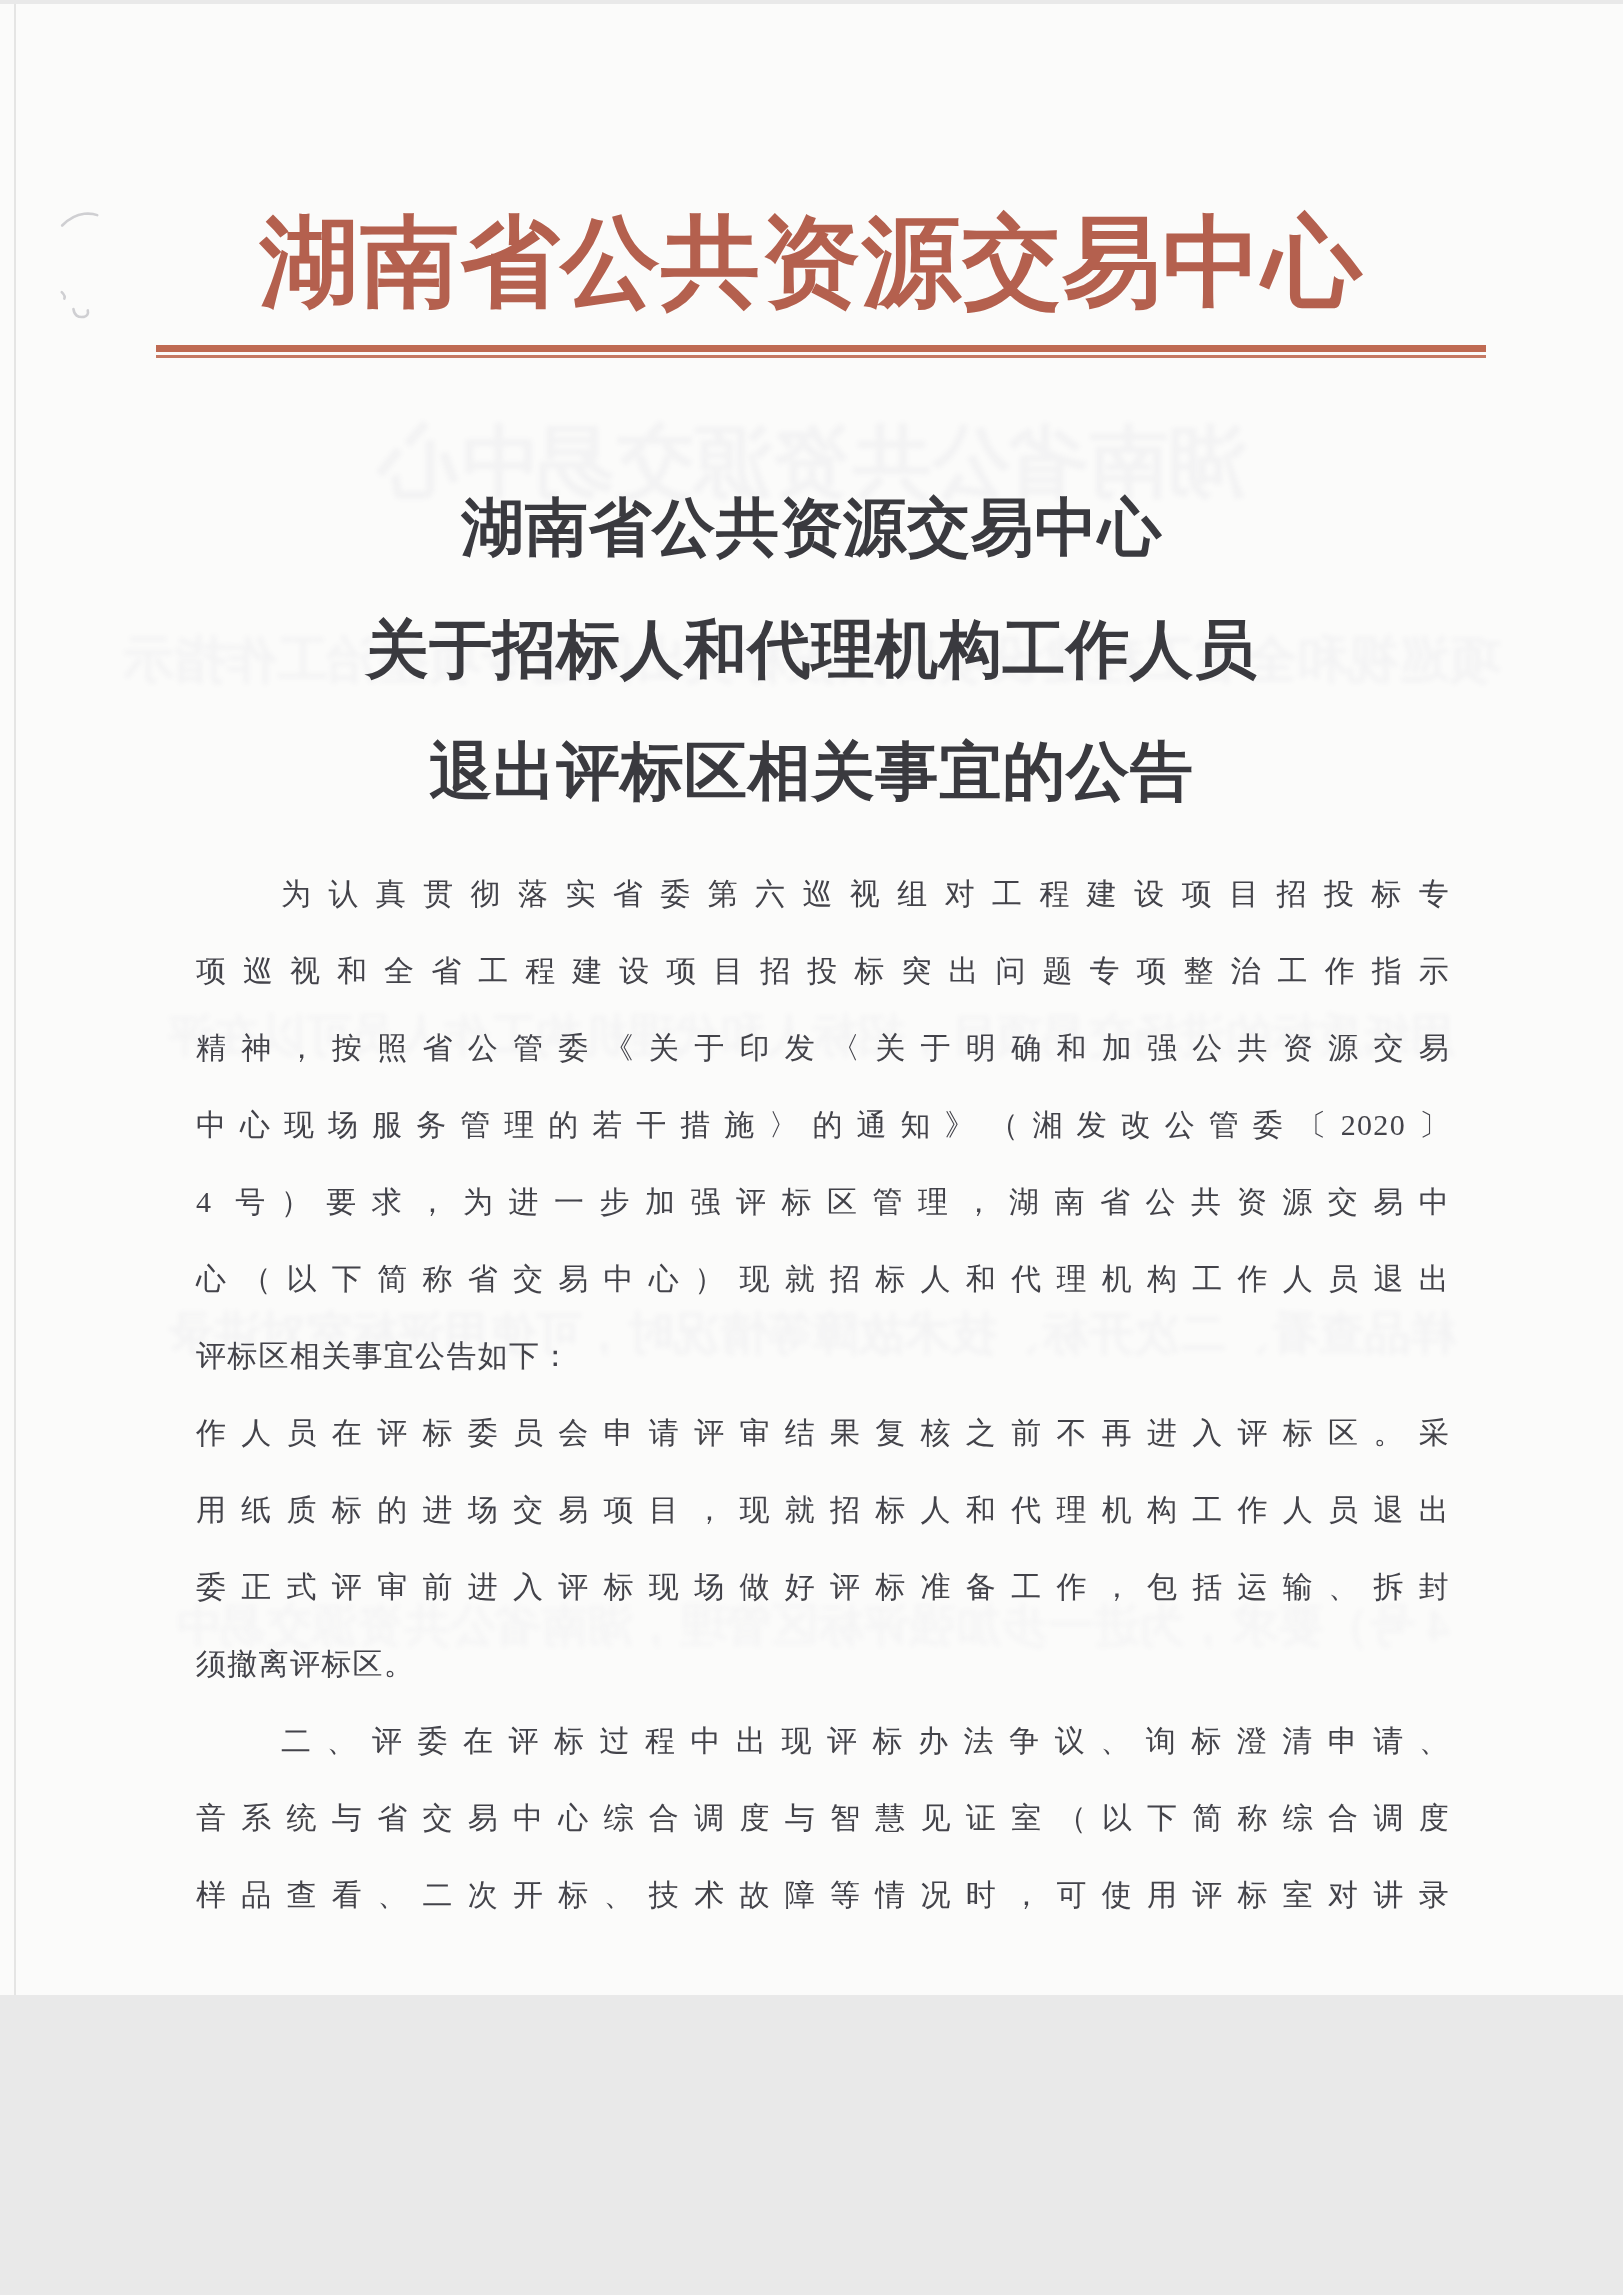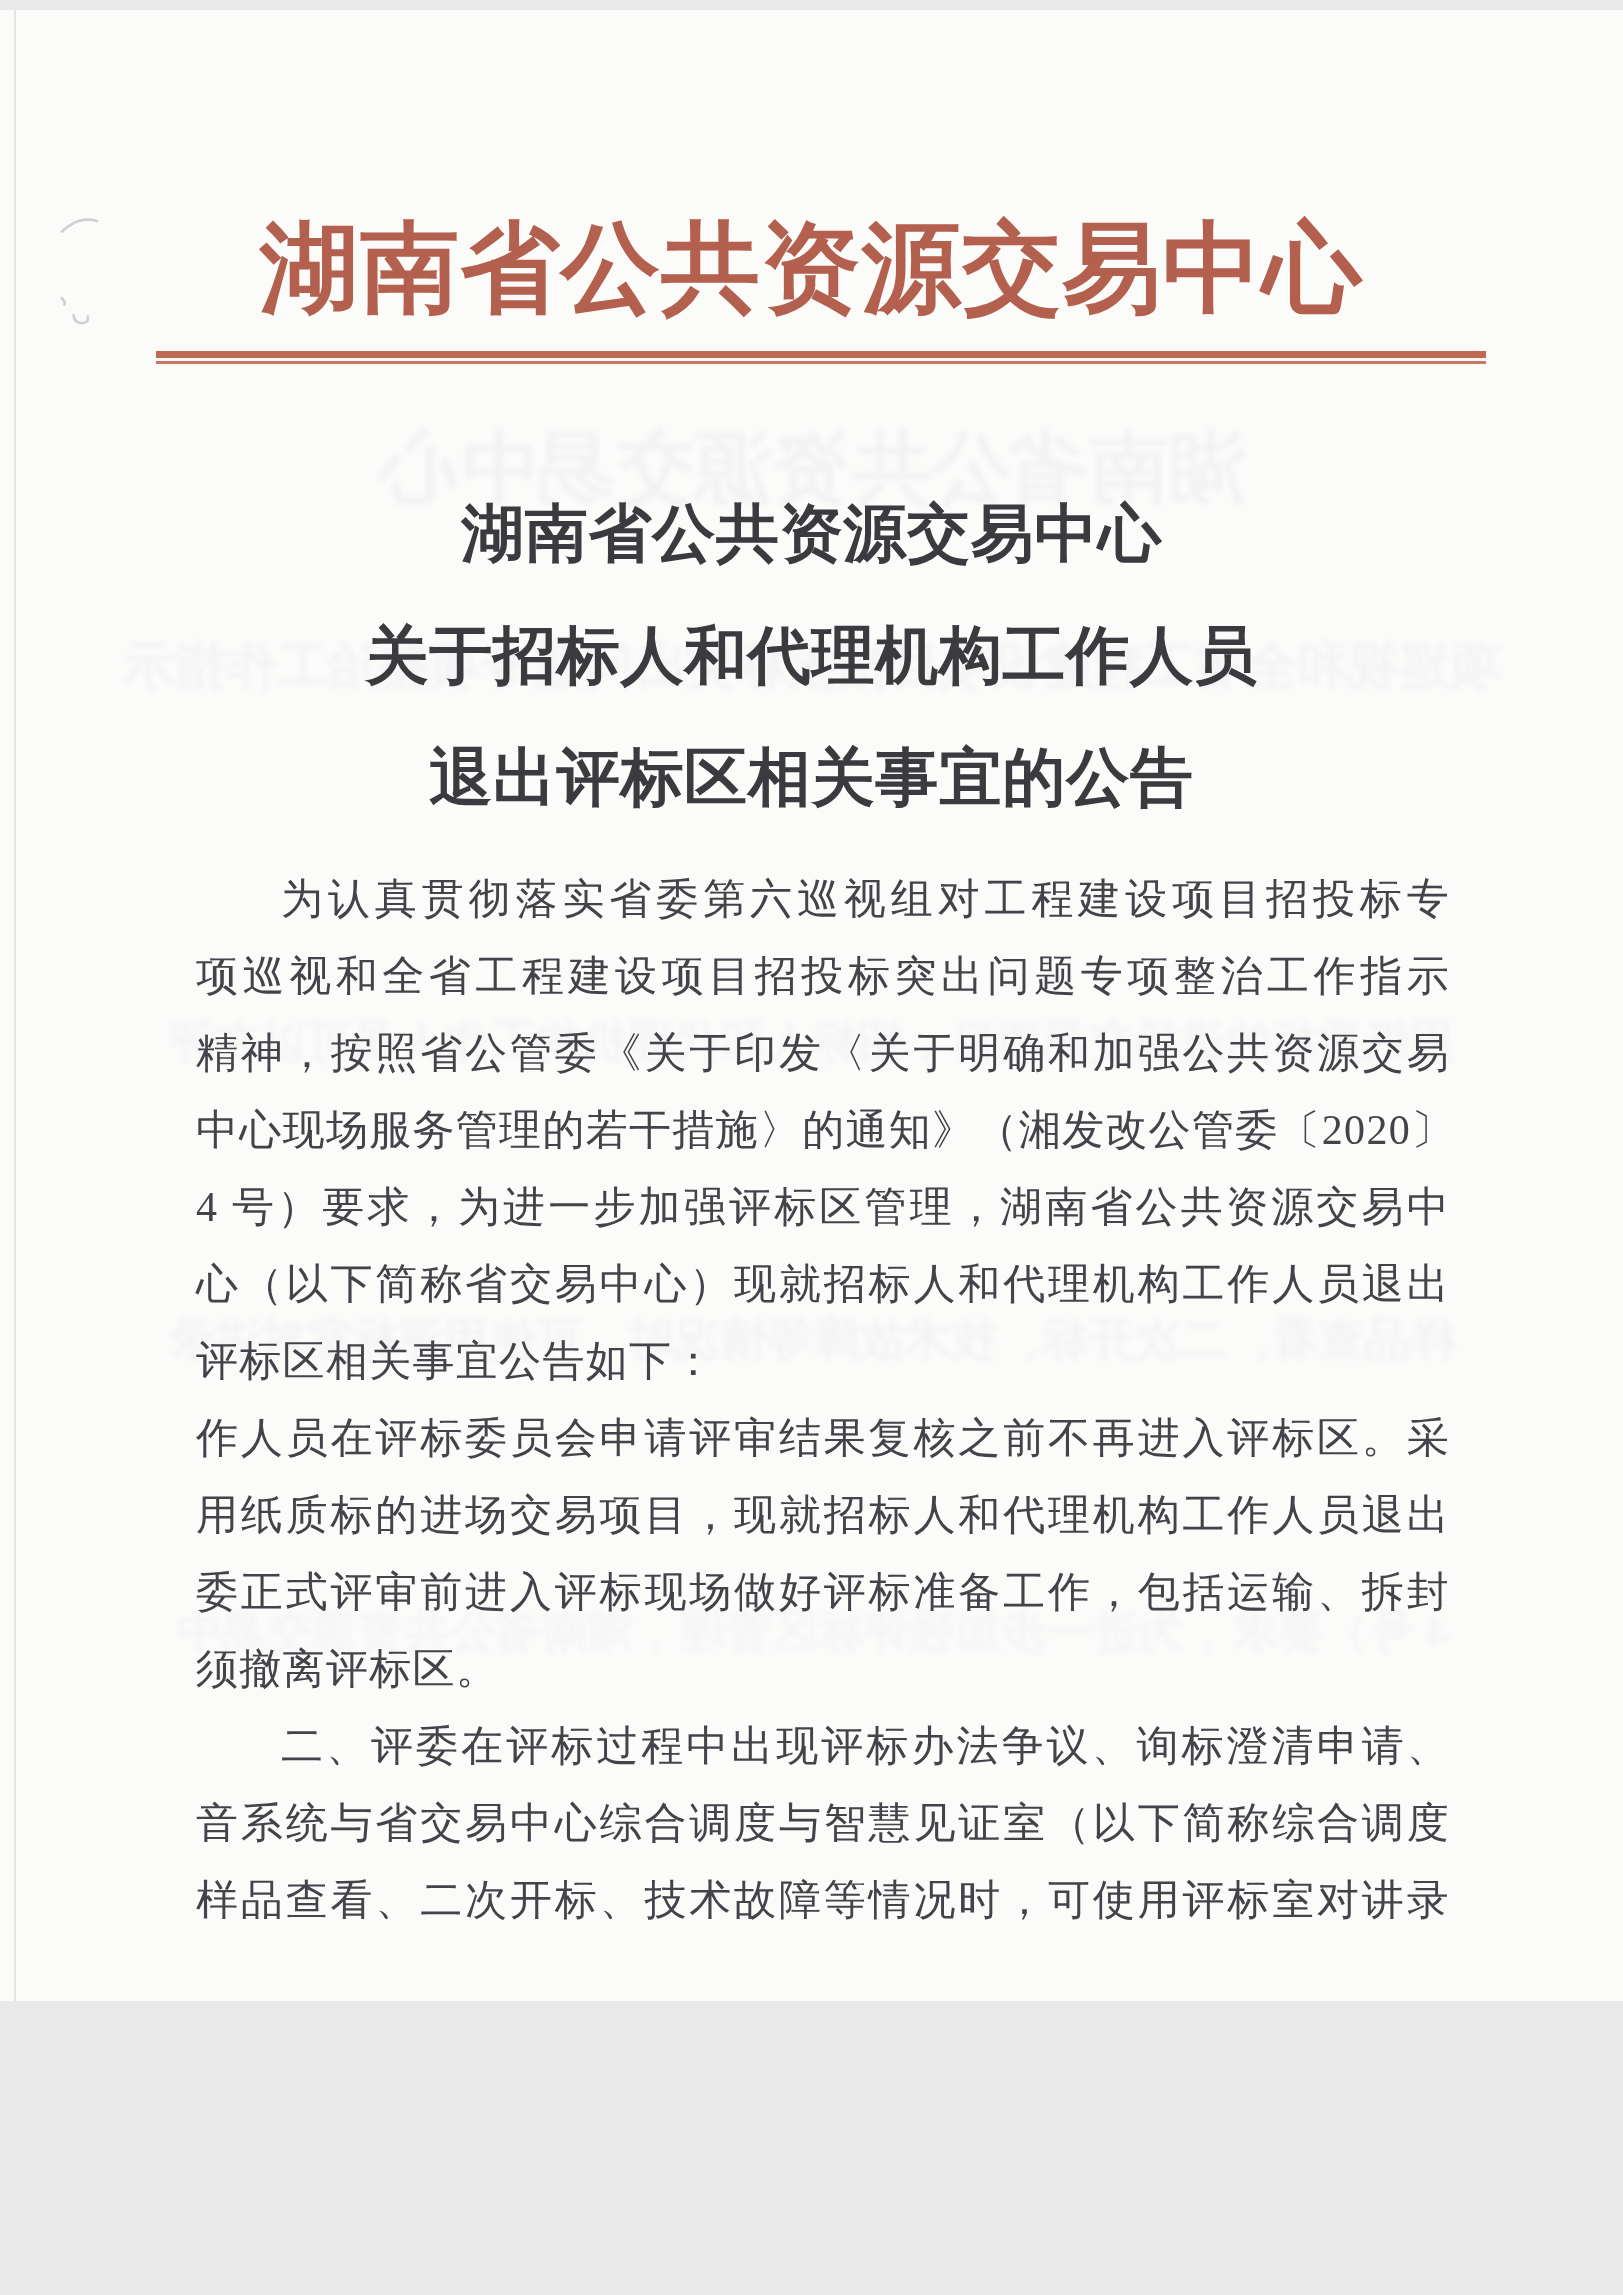--- a/index.html
+++ b/index.html
@@ -7,21 +7,21 @@
     --accent_red:#bf6a52;
     --letterhead_red:#b4604e;
     --title_ink:#3a3a3f;
     --body_ink:#43434a;
   }
   *{margin:0;padding:0;box-sizing:border-box;}
   html,body{background:#e9e9e9;}
   .page{
     position:relative;
     width:1623px;height:1991px;
-    margin:10px auto;
+    margin:4px auto;
     background:var(--paper);
     overflow:hidden;
     font-family:"Liberation Serif", serif;
   }
   
   .scan-edge{
     position:absolute;left:14.4px;top:0;width:1.3px;height:2295px;
     background:#d9d9d9;opacity:.65;
   }
   
@@ -45,21 +45,21 @@
   .doc-title .t-line{
     font-size:63px;font-weight:700;
     line-height:122px;
     letter-spacing:0.7px;
     white-space:nowrap;
   }
   
   .body-text{
     position:absolute;top:851px;left:196px;width:1254px;
     color:var(--body_ink);
-    font-size:42px;
+    font-size:30px;
   }
   .body-text .line{
     height:77px;line-height:77px;
     letter-spacing:1.3px;
     text-align:justify;
     text-align-last:justify;
     white-space:nowrap;
   }
   .body-text .line.indent{padding-left:85px;}
   .body-text .line.short{text-align-last:left;}

